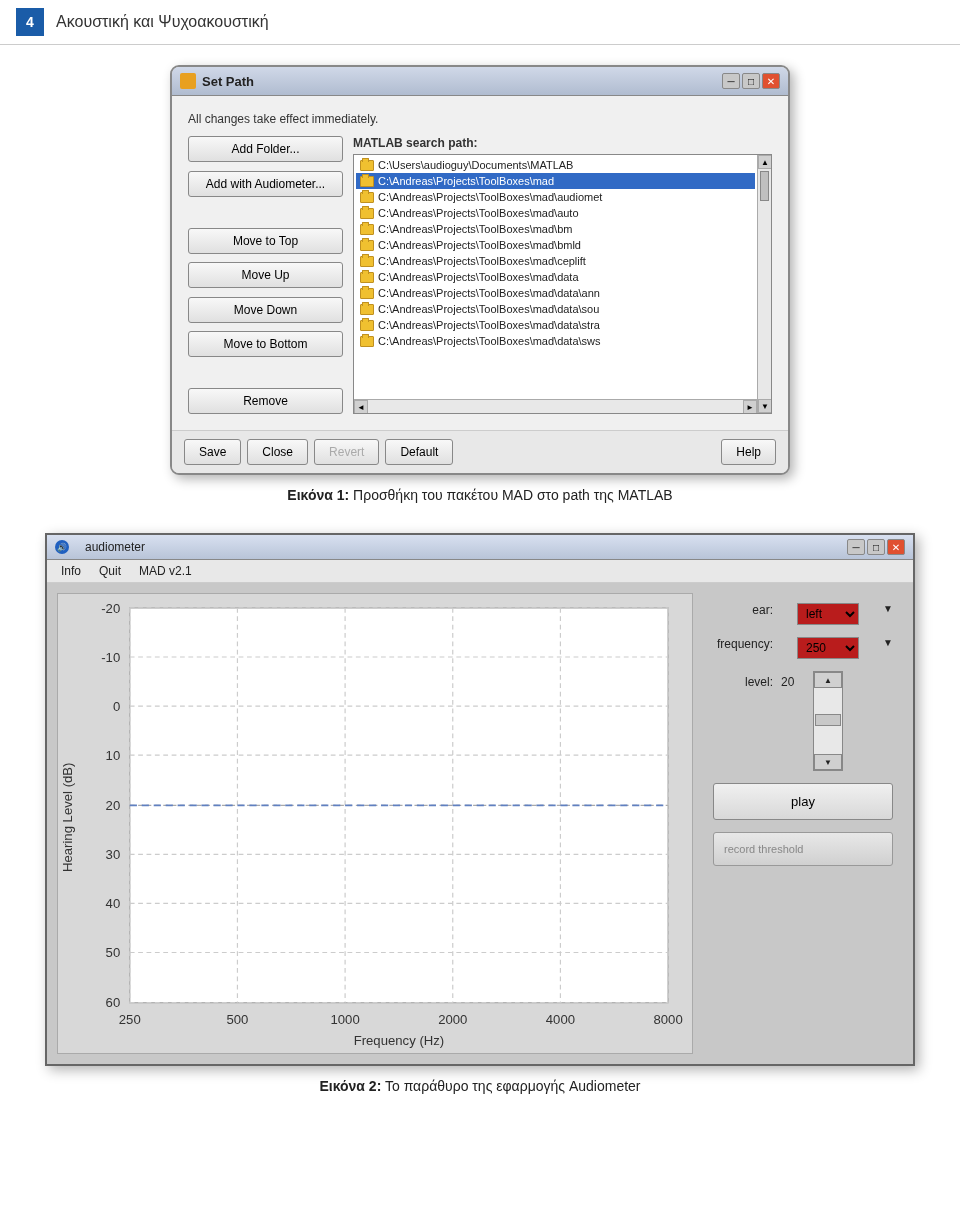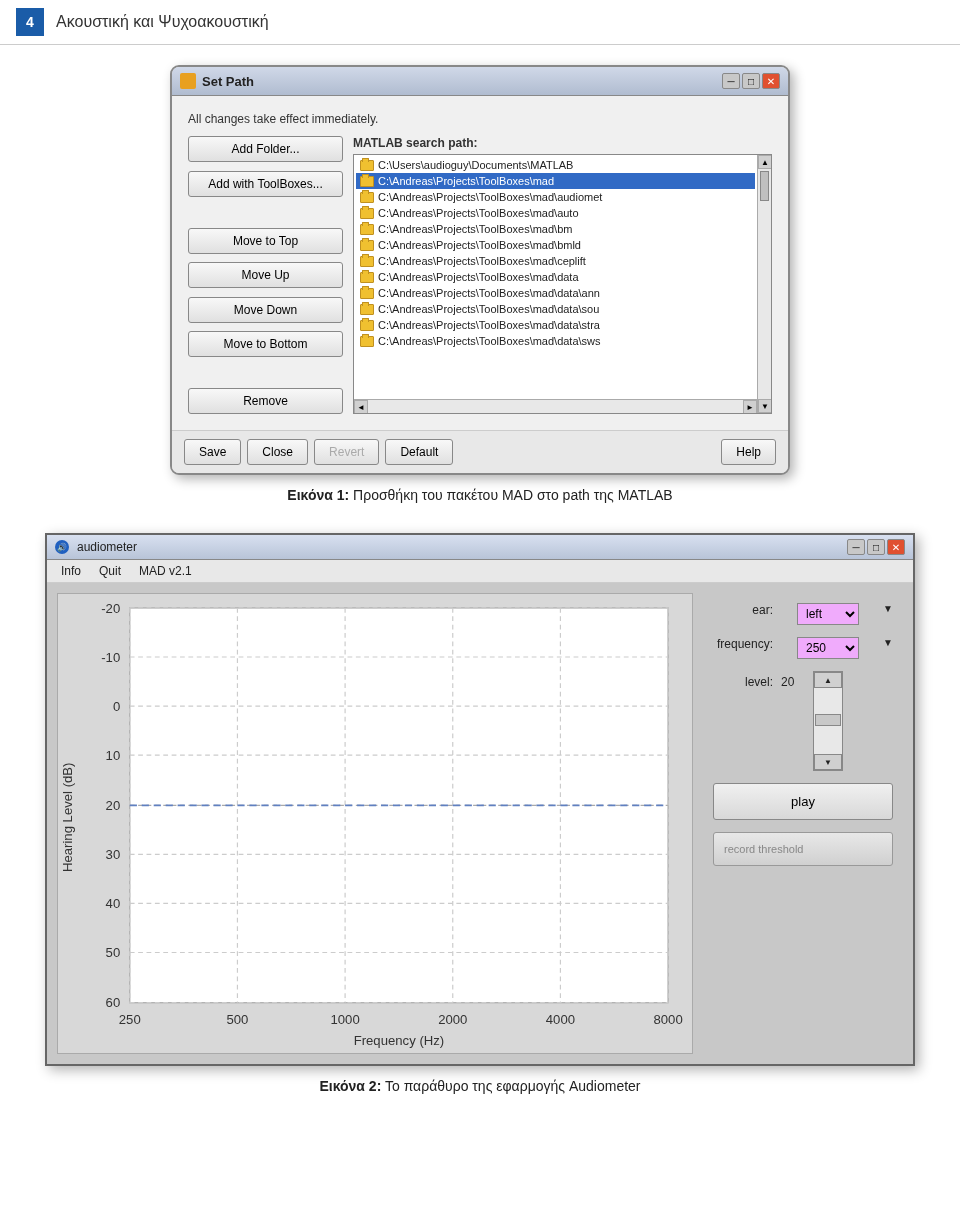--- a/index.html
+++ b/index.html
@@ -261,21 +261,21 @@
       background: linear-gradient(to bottom, #d8e0f0, #b8c4d8);
       padding: 4px 8px;
       display: flex;
       align-items: center;
       justify-content: space-between;
       border-bottom: 1px solid #888;
     }
     .audiometer-titlebar-left {
       display: flex;
       align-items: flex-start;
-      gap: 8px;
+      gap: 16px;
     }
     .audiometer-icon {
       width: 14px;
       height: 14px;
       background: #2060c0;
       border-radius: 50%;
       display: flex;
       align-items: center;
       justify-content: center;
     }
@@ -344,21 +344,21 @@
       color: #222;
     }
     .control-label {
       text-align: right;
       min-width: 60px;
     }
     .control-select {
       flex: 1;
       font-size: 12px;
       padding: 2px 4px;
-      background: #f0abfc;
+      background: #b91c1c;
       border: 1px solid #888;
     }
     .level-control {
       display: flex;
       align-items: flex-start;
       gap: 8px;
       font-size: 12px;
       color: #222;
     }
     .level-label {
@@ -452,21 +452,21 @@
       </div>
     </div>
 
     <div class="dialog-body">
       <div class="dialog-subtitle">All changes take effect immediately.</div>
 
       <div class="dialog-content">
 
         <div class="dialog-left">
           <button class="dialog-btn">Add Folder...</button>
-          <button class="dialog-btn">Add with ToolBoxes...</button>
+          <button class="dialog-btn">Add with Audiometer...</button>
           <div class="separator"></div>
           <button class="dialog-btn">Move to Top</button>
           <button class="dialog-btn">Move Up</button>
           <button class="dialog-btn">Move Down</button>
           <button class="dialog-btn">Move to Bottom</button>
           <div class="separator"></div>
           <button class="dialog-btn">Remove</button>
         </div>
 
         <div class="dialog-right">

